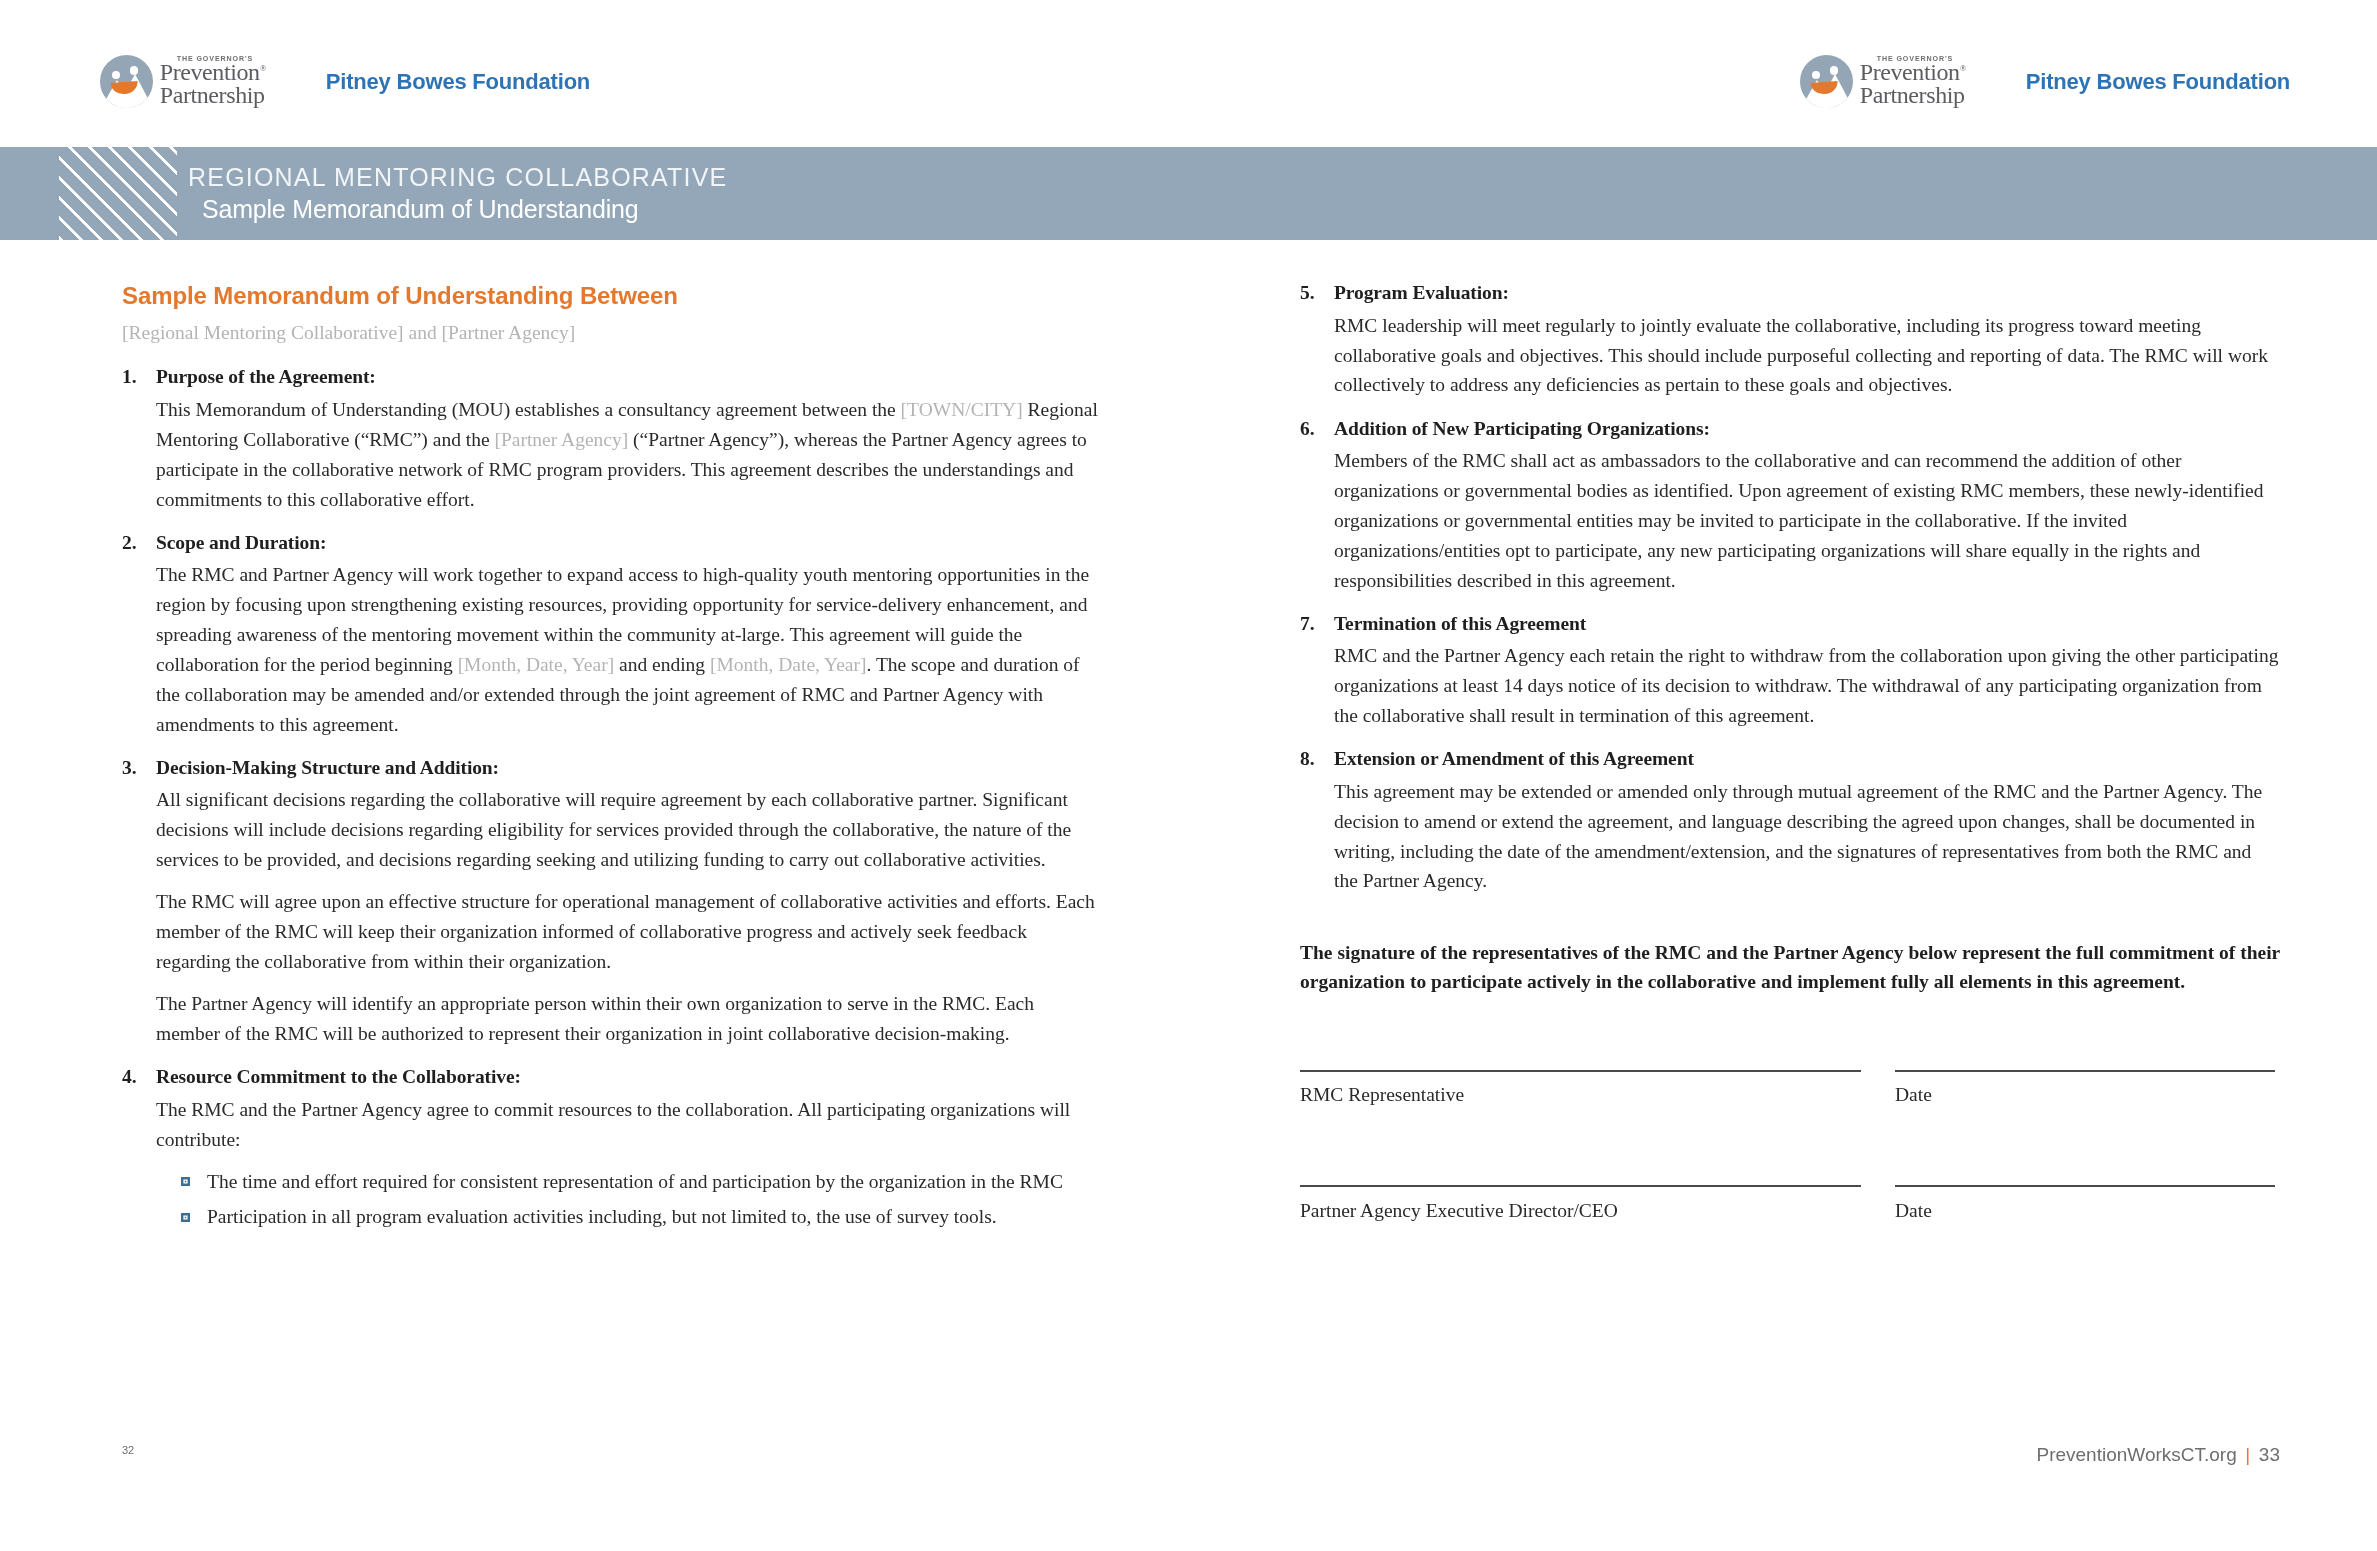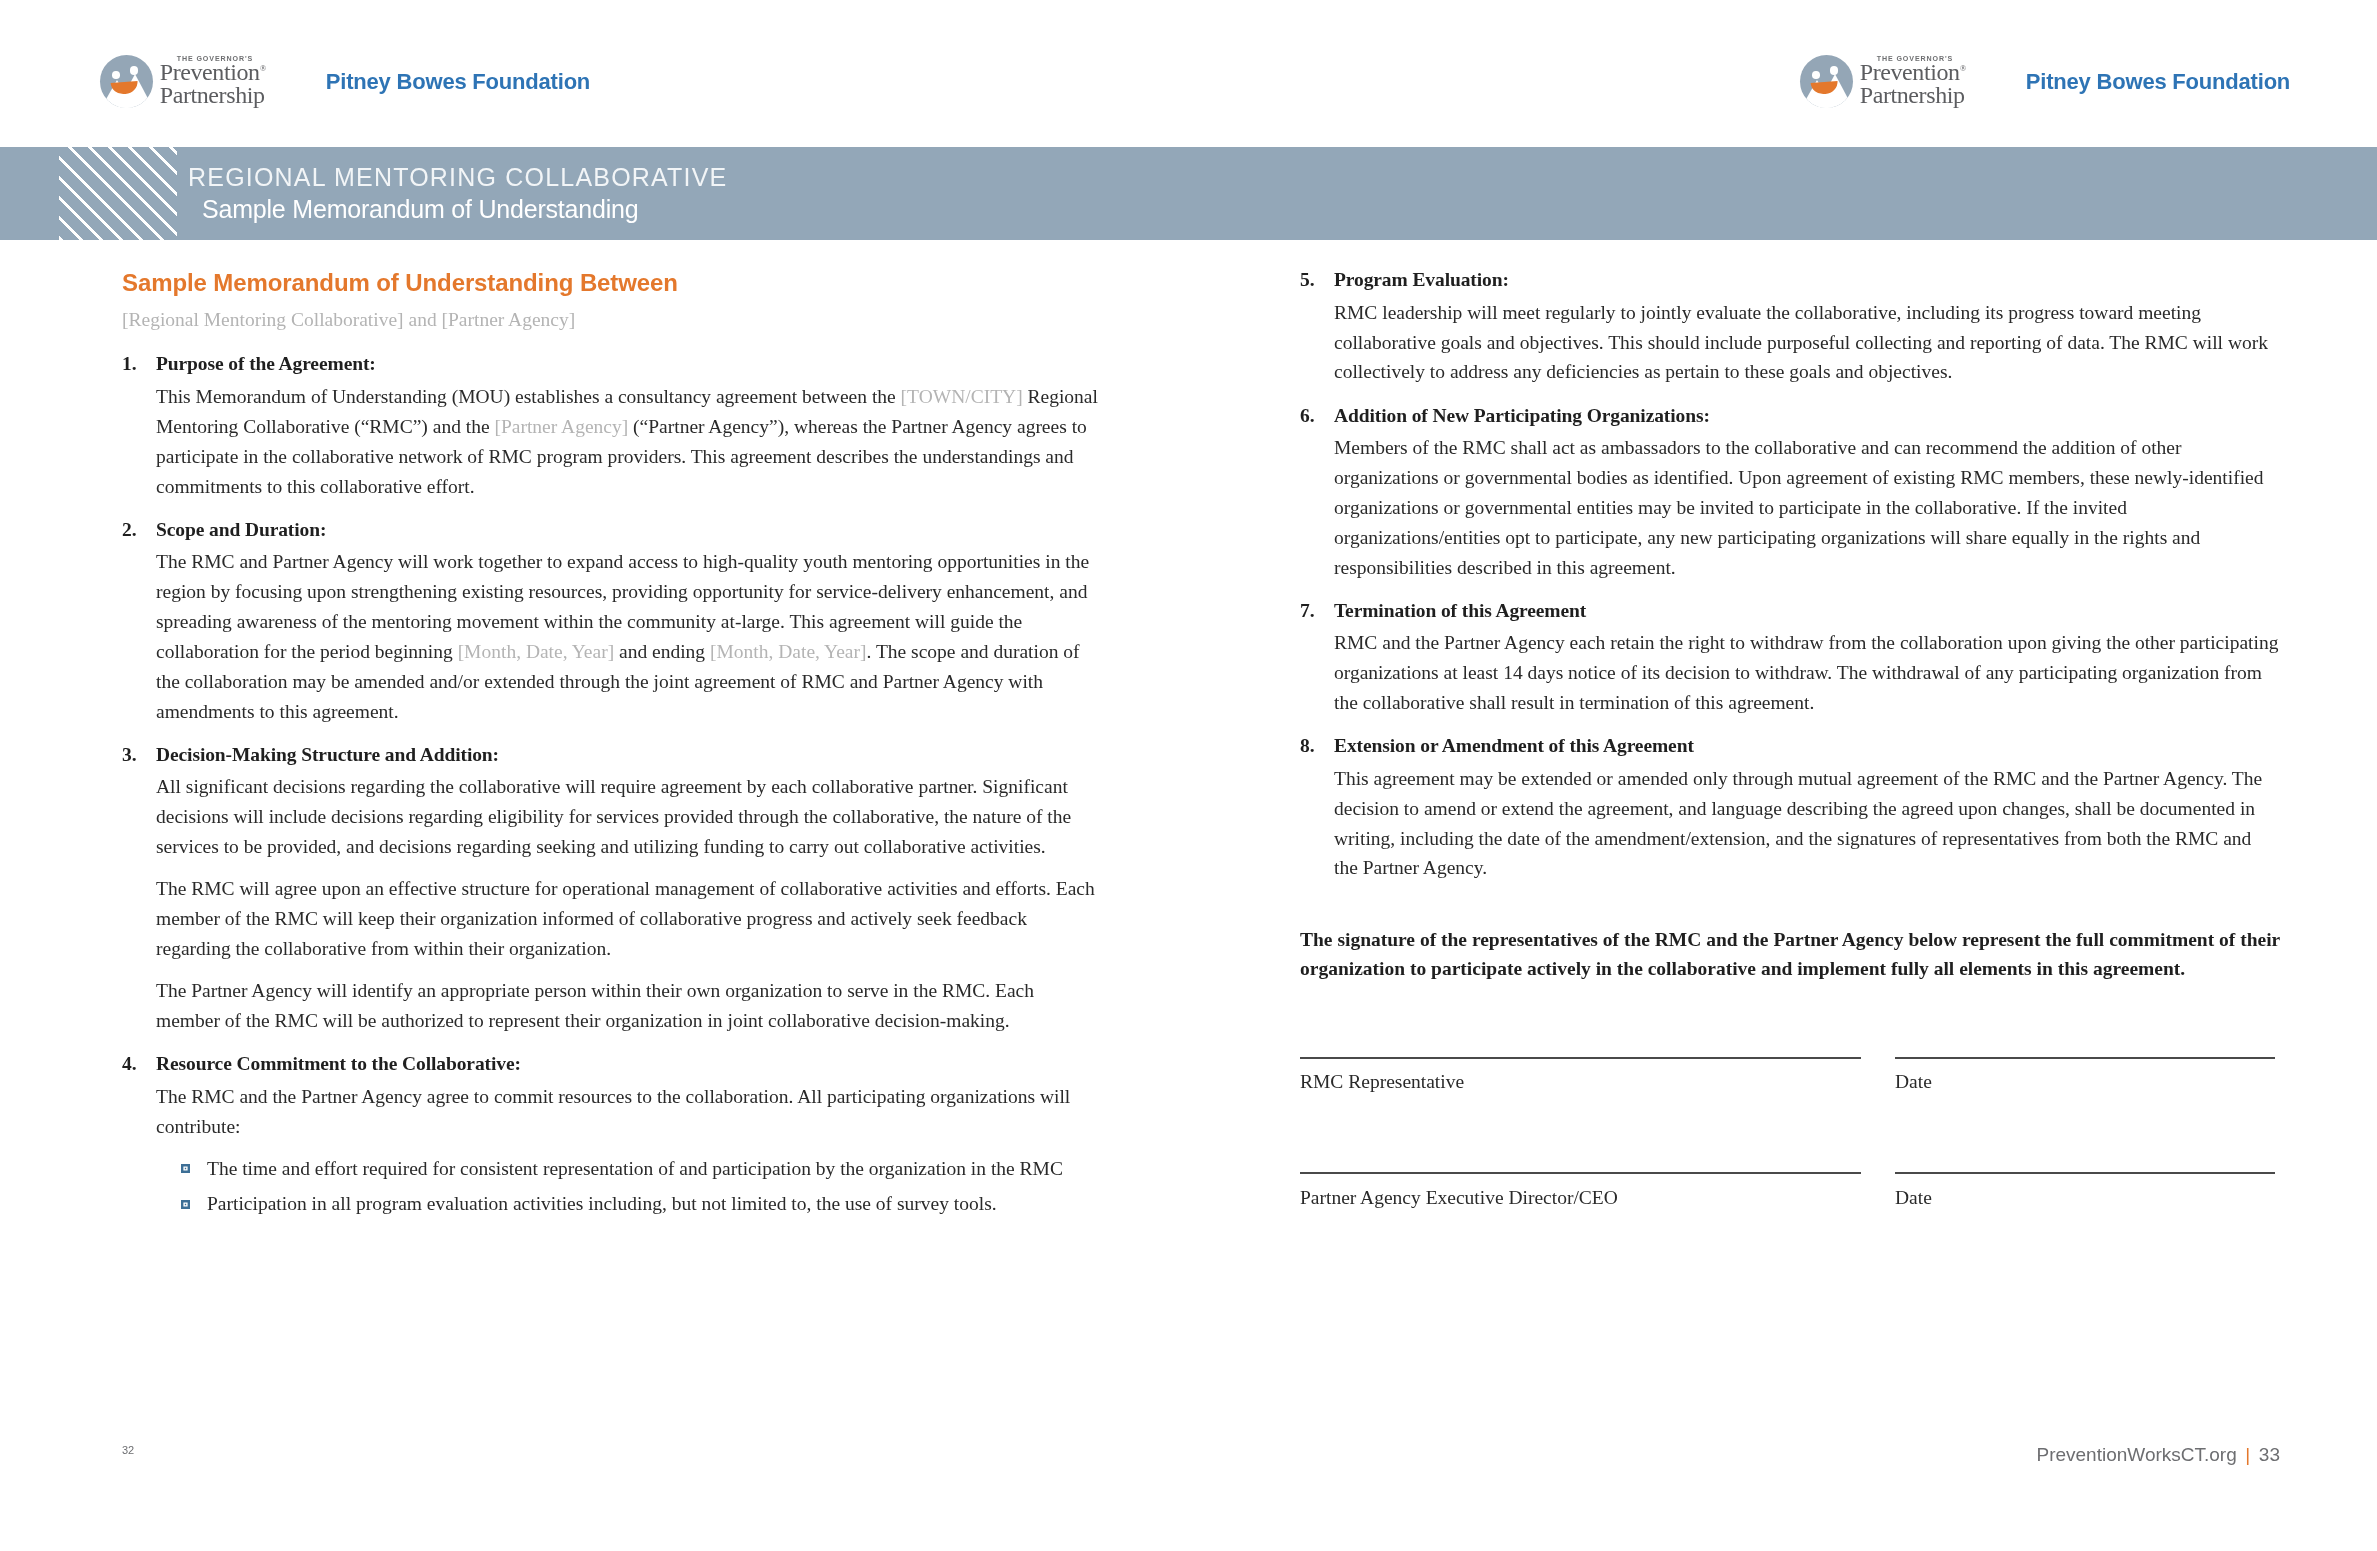--- a/index.html
+++ b/index.html
@@ -141,21 +141,21 @@
     font-weight: normal;
     letter-spacing: -0.2px;
     line-height: 1.28;
     color: #ffffff;
     margin-left: 14px;
   }
 
   
   .page-body {
     position: absolute;
-    left: 0; top: 228px;
+    left: 0; top: 241px;
     width: 2019px;
     height: 1311px;
   }
   .col {
     position: absolute;
     top: 37px;
     font-size: 19.5px;
     line-height: 1.53;
     color: #2a2a2a;
   }

